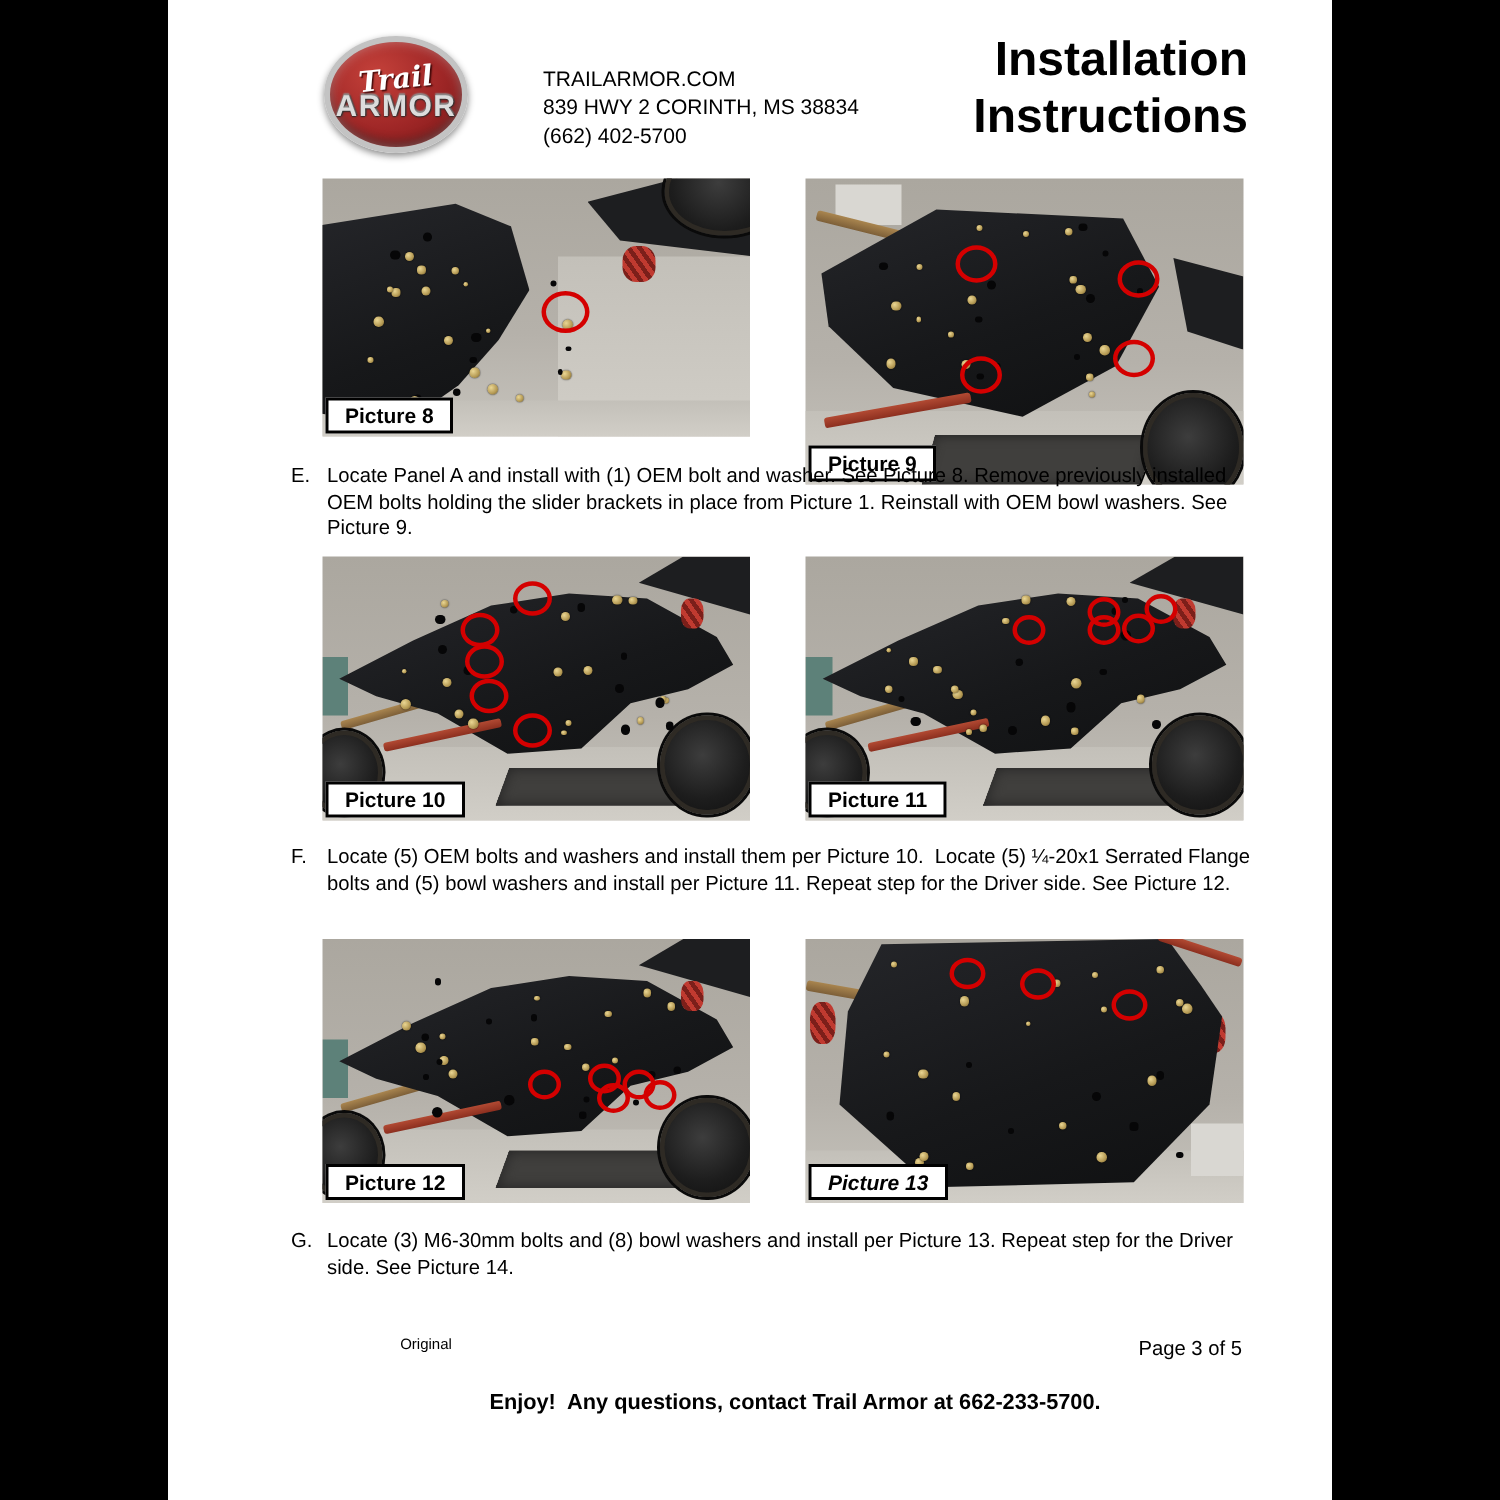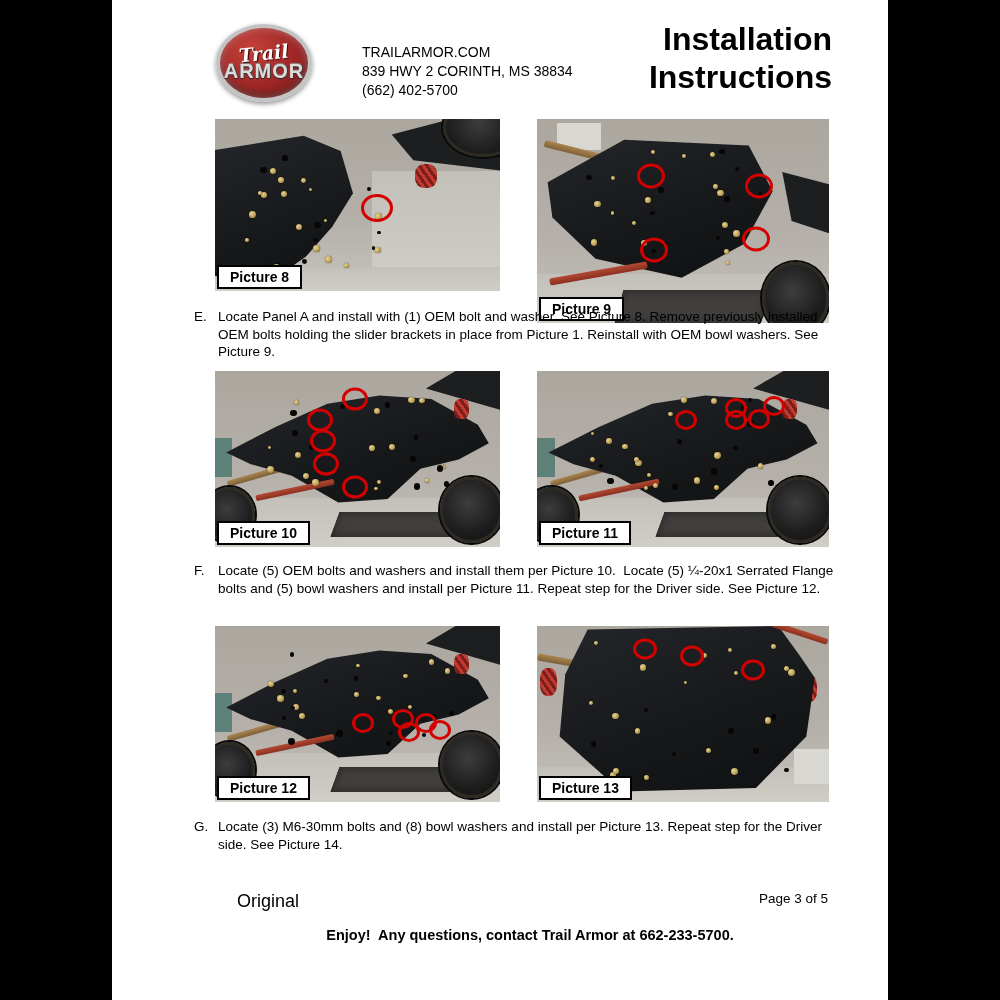--- a/index.html
+++ b/index.html
@@ -20,21 +20,21 @@
   .contact{position:absolute;left:250px;top:43px;font-size:14px;line-height:19px;}
   .title{position:absolute;right:56px;top:20px;text-align:right;font-weight:bold;font-size:32px;line-height:38px;}
 
   
   .photo{position:absolute;overflow:hidden;background:linear-gradient(#aba79f 0%,#b5b1aa 60%,#c6c3bc 100%);}
   .p8 {left:103px;top:119px;width:285px;height:172px;}
   .p9 {left:425px;top:119px;width:292px;height:204px;}
   .p10{left:103px;top:371px;width:285px;height:176px;}
   .p11{left:425px;top:371px;width:292px;height:176px;}
   .p12{left:103px;top:626px;width:285px;height:176px;}
-  .p13{left:425px;top:626px;width:292px;height:176px;}
+  .p13{left:425px;top:626px;width:292px;height:176px;font-style:italic;}
 
   .floor{position:absolute;background:linear-gradient(#c3c0b9,#d1cec7);}
   .plate{position:absolute;background:linear-gradient(160deg,#25262a 0%,#17181a 55%,#0f1011 100%);}
   .tire{position:absolute;border-radius:50%;background:radial-gradient(circle at 45% 40%, #3d3d3d 0%, #1d1d1d 55%, #0d0d0d 100%);box-shadow:0 0 0 2px #0a0a0a, inset 0 0 0 3px #2e2a24;}
   .redbar{position:absolute;background:linear-gradient(#b24a33,#8c2f1f);border-radius:2px;}
   .tanbar{position:absolute;background:linear-gradient(#a9854f,#7d5f38);border-radius:2px;}
   .spring{position:absolute;background:repeating-linear-gradient(55deg,#c03a30 0 3px,#7c1f1a 3px 6px);border-radius:40%;}
   .mat{position:absolute;background:#403f3d;box-shadow:inset 0 0 8px #222;}
   .teal{position:absolute;background:#5d8179;}
   .fender{position:absolute;background:#1d1e20;}
@@ -45,21 +45,21 @@
   .marker{position:absolute;border:3px solid #d40000;border-radius:50%;transform:translate(-50%,-50%);background:transparent;}
   .photo-label{position:absolute;left:2px;bottom:2px;background:#fff;border:2px solid #000;
         padding:2px 11px;font-weight:bold;font-size:14px;white-space:nowrap;}
 
   
   .step{position:absolute;left:82px;width:656px;display:flex;font-size:13.5px;line-height:17.5px;}
   .letter{width:24px;flex:0 0 24px;}
   .stext{flex:1;white-space:pre-wrap;}
 
   
-  .footer-left{position:absolute;top:891px;left:96px;width:120px;text-align:center;font-size:18px;}
+  .footer-left{position:absolute;top:891px;left:112px;width:120px;text-align:center;font-size:10px;}
   .footer-center{position:absolute;top:891px;left:0;width:776px;text-align:center;font-size:13.5px;}
   .footer-right{position:absolute;top:891px;right:60px;text-align:right;font-size:13.5px;}
   .footer-note{position:absolute;top:927px;left:30px;width:776px;text-align:center;font-weight:bold;font-size:14.5px;white-space:pre-wrap;}
 </style>
 </head>
 <body>
 
 <div class="canvas">
   <div class="paper">
 

